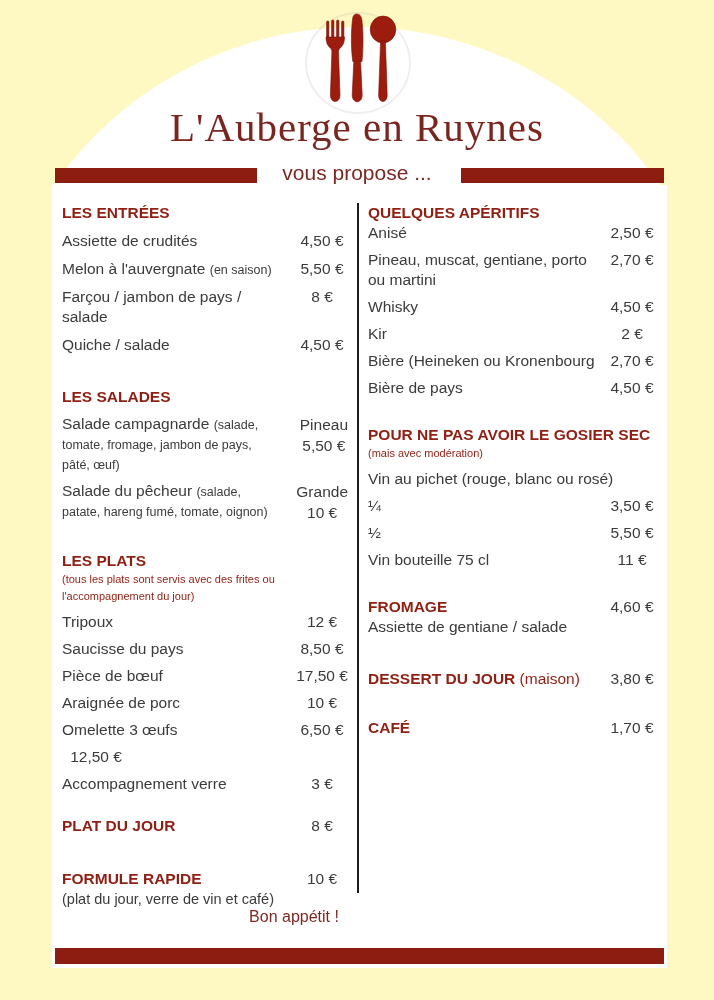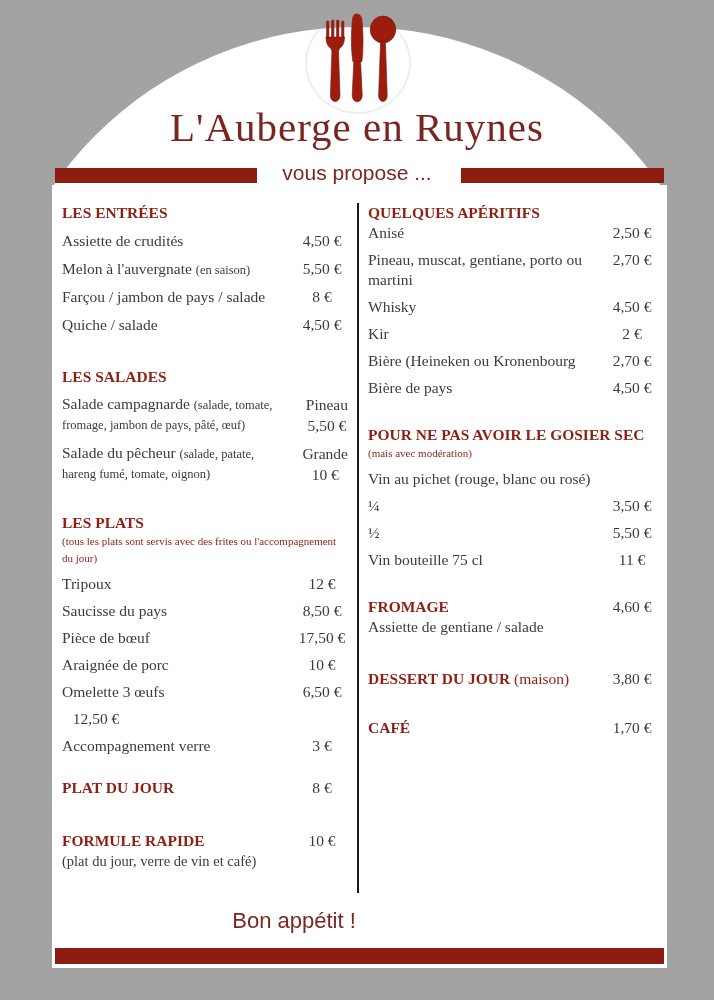--- a/index.html
+++ b/index.html
@@ -1,17 +1,17 @@
 <!DOCTYPE html>
 <html><head>
 <meta charset="utf-8">
 <style>
   html,body{margin:0;padding:0;}
   body{font-family:"Liberation Sans",sans-serif;}
-  .page{position:relative;width:714px;height:1000px;background:#a3a3a3;overflow:hidden;}
+  .page{position:relative;width:714px;height:1000px;background:#fef9c3;overflow:hidden;}
 
   
   .dome-clip{position:absolute;left:0;top:0;width:714px;height:186px;overflow:hidden;}
   .dome{position:absolute;left:-13px;top:27px;width:740px;height:740px;border-radius:50%;background:#FFFFFF;}
   .faint-circle{position:absolute;left:305px;top:12px;width:102px;height:98px;border-radius:50%;border:2px solid rgba(160,160,150,0.18);}
 
   
   .panel{position:absolute;left:52px;top:185px;width:615px;height:783px;background:#FFFFFF;}
 
   .cutlery{position:absolute;left:312px;top:13px;}
@@ -22,37 +22,37 @@
   .bar{position:absolute;height:15px;background:#8C1D10;}
   .bar-top-left{left:55px;top:168px;width:202px;}
   .bar-top-right{left:461px;top:168px;width:203px;}
   .bar-bottom{left:55px;top:948px;width:609px;height:16px;}
 
   .subtitle{position:absolute;left:0;top:161px;width:714px;text-align:center;
             font-size:21px;color:#7B2824;}
 
   .vdivider{position:absolute;left:357px;top:203px;width:2px;height:690px;background:#1C1C1C;}
 
-  .col{position:absolute;top:203px;font-size:15.5px;color:#3B3B3B;font-family:Liberation Serif, serif;}
+  .col{position:absolute;top:203px;font-size:15.5px;color:#3B3B3B;}
   .col-left{left:62px;width:286px;}
   .col-right{left:368px;width:290px;}
 
   .row{display:flex;justify-content:space-between;align-items:flex-start;line-height:20px;}
   .nm{flex:1;}
   .pr{white-space:nowrap;margin-left:8px;text-align:center;min-width:52px;}
   .pr2{margin-left:8px;text-align:center;line-height:21px;}
   .h{color:#8E1F12;font-weight:bold;}
   .h-suffix{font-weight:normal;}
   .small{font-size:12.5px;line-height:16px;}
   .rednote{color:#8E1F12;font-size:11px;line-height:17px;}
   .subnote{font-size:12.5px;line-height:16px;color:#3B3B3B;}
   .plainnote{font-size:14.5px;line-height:18px;color:#3B3B3B;}
 
   .footer{position:absolute;left:0;top:908px;width:588px;text-align:center;
-          font-size:22px;color:#7B2824;}
+          font-size:16px;color:#7B2824;}
 </style>
 </head>
 <body>
 
 <div class="page">
 
   <div class="dome-clip">
     <div class="dome"></div>
   </div>
   <div class="panel"></div>

